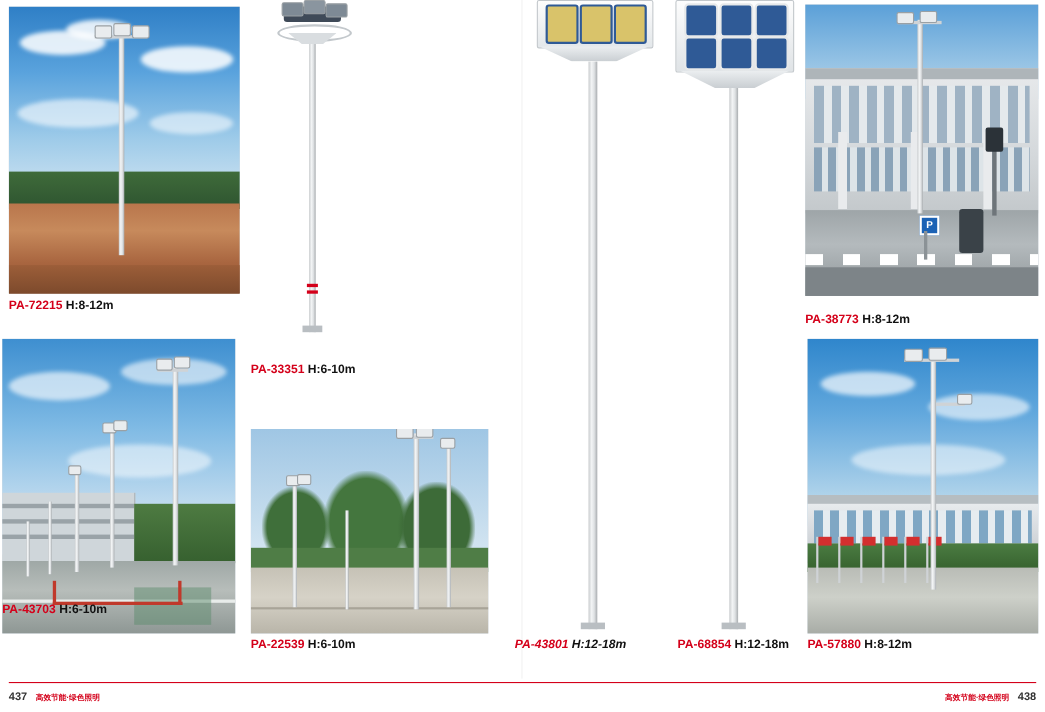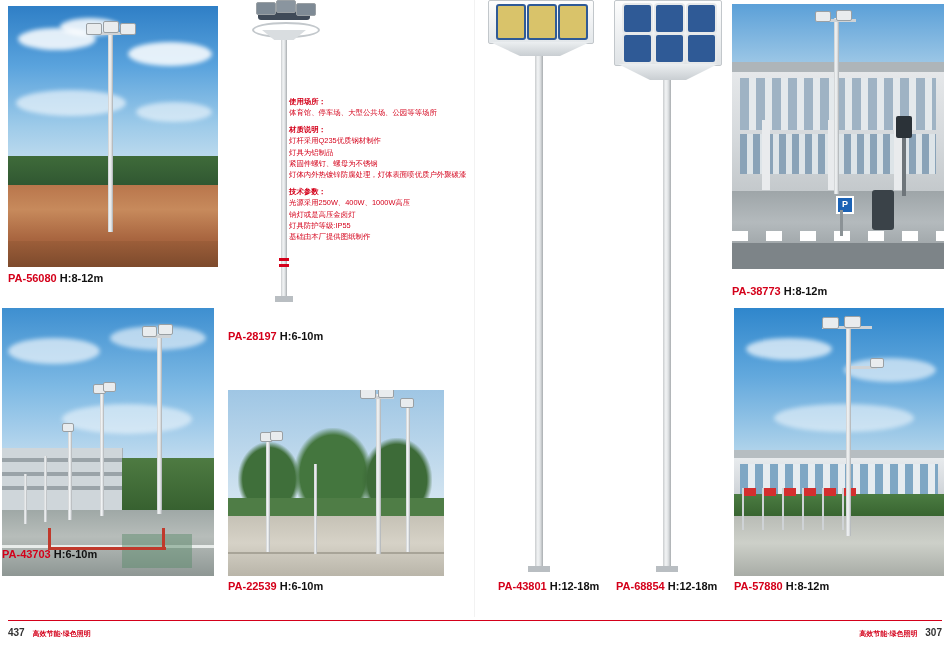--- a/index.html
+++ b/index.html
@@ -140,58 +140,44 @@
     <div class="ground" style="height:82px; background:linear-gradient(180deg,#b9764c 0%, #c78a5c 30%, #a96640 65%, #8e5233 100%);"></div>
     <div style="position:absolute; left:0; right:0; bottom:0; height:26px; background:linear-gradient(180deg,#9c5e39,#7d4a2c);"></div>
 
     <div class="pole" style="left:100px; top:26px; width:5px; height:200px;"></div>
     <div class="arm" style="left:78px; top:26px; width:48px; height:3px;"></div>
     <div class="lamp" style="left:78px; top:17px; width:14px; height:10px;"></div>
     <div class="lamp" style="left:95px; top:15px; width:14px; height:10px;"></div>
     <div class="lamp" style="left:112px; top:17px; width:14px; height:10px;"></div>
   </div>
   <div class="cap" style="left:8px; top:272px;">
-    <span>PA-56080</span>
+    <span>PA-72215</span>
     <span class="h">H:8-12m</span>
   </div>
 
   <div style="position:absolute; left:228px; top:0px; width:120px; height:300px;">
 
     <div style="position:absolute; left:30px; top:6px; width:52px; height:14px; background:#3f4a58; border-radius:3px;"></div>
     <div class="lamp" style="left:28px; top:2px; width:18px; height:11px; background:#7e8a95;"></div>
     <div class="lamp" style="left:48px; top:0px; width:18px; height:11px; background:#8a959f;"></div>
     <div class="lamp" style="left:68px; top:3px; width:18px; height:11px; background:#7e8a95;"></div>
 
     <div style="position:absolute; left:24px; top:22px; width:64px; height:12px; border:2px solid #c3c8cc; border-radius:50%;"></div>
     <div style="position:absolute; left:34px; top:30px; width:44px; height:10px; background:#d9dde0; clip-path:polygon(0 0,100% 0,72% 100%,28% 100%);"></div>
 
     <div class="pole" style="left:53px; top:40px; width:6px; height:262px;"></div>
     <div style="position:absolute; left:51px; top:258px; width:10px; height:3px; background:#d4001a;"></div>
     <div style="position:absolute; left:51px; top:264px; width:10px; height:3px; background:#d4001a;"></div>
     <div style="position:absolute; left:47px; top:296px; width:18px; height:6px; background:#b9bec2;"></div>
   </div>
   <div class="cap" style="left:228px; top:330px;">
-    <span>PA-28197</span>
+    <span>PA-33351</span>
     <span class="h">H:6-10m</span>
   </div>
 
-  <div class="spec">
-    <p class="hd">使用场所：</p>
-    <p>体育馆、停车场、大型公共场、公园等等场所</p>
-    <p class="hd" style="margin-top:5px;">材质说明：</p>
-    <p>灯杆采用Q235优质钢材制作</p>
-    <p>灯具为铝制品</p>
-    <p>紧固件螺钉、螺母为不锈钢</p>
-    <p>灯体内外热镀锌防腐处理，灯体表面喷优质户外聚碳漆</p>
-    <p class="hd" style="margin-top:5px;">技术参数：</p>
-    <p>光源采用250W、400W、1000W高压</p>
-    <p>钠灯或是高压金卤灯</p>
-    <p>灯具防护等级:IP55</p>
-    <p>基础由本厂提供图纸制作</p>
-  </div>
 
   <div class="photo" style="left:2px; top:308px; width:212px; height:268px;">
     <div class="sky-pale" style="height:196px;"></div>
     <div class="cloud" style="left:6px; top:30px; width:92px; height:26px; opacity:.75;"></div>
     <div class="cloud" style="left:108px; top:18px; width:96px; height:24px; opacity:.7;"></div>
     <div class="cloud" style="left:60px; top:96px; width:130px; height:30px; opacity:.6;"></div>
 
     <div style="position:absolute; left:0; top:140px; width:120px; height:62px; background:#cfd6da; border-right:1px solid #aab2b7;"></div>
     <div style="position:absolute; left:0; top:150px; width:120px; height:4px; background:#9aa3a8;"></div>
     <div style="position:absolute; left:0; top:164px; width:120px; height:4px; background:#9aa3a8;"></div>
@@ -258,21 +244,21 @@
 
     <div style="position:absolute; left:10px; top:0px; width:104px; height:42px; background:linear-gradient(180deg,#fdfdfd,#e3e7ea); border:1px solid #c2c7cb; border-radius:2px;"></div>
     <div style="position:absolute; left:18px; top:4px; width:26px; height:32px; background:#d9c36a; border:2px solid #2f5a96; border-radius:3px;"></div>
     <div style="position:absolute; left:49px; top:4px; width:26px; height:32px; background:#d9c36a; border:2px solid #2f5a96; border-radius:3px;"></div>
     <div style="position:absolute; left:80px; top:4px; width:26px; height:32px; background:#d9c36a; border:2px solid #2f5a96; border-radius:3px;"></div>
     <div style="position:absolute; left:12px; top:42px; width:100px; height:14px; background:linear-gradient(180deg,#eceff1,#c9ced2); clip-path:polygon(0 0,100% 0,70% 100%,30% 100%);"></div>
 
     <div class="pole" style="left:57px; top:56px; width:8px; height:516px;"></div>
     <div style="position:absolute; left:50px; top:566px; width:22px; height:6px; background:#b9bec2;"></div>
   </div>
-  <div class="cap" style="left:498px; top:580px;">
+  <div class="cap" style="left:468px; top:580px;font-style:italic;">
     <span>PA-43801</span>
     <span class="h">H:12-18m</span>
   </div>
 
   <div style="position:absolute; left:606px; top:0; width:124px; height:576px;">
     <div style="position:absolute; left:8px; top:0px; width:106px; height:64px; background:linear-gradient(180deg,#fdfdfd,#dfe3e6); border:1px solid #c2c7cb; border-radius:2px;"></div>
     <div style="position:absolute; left:16px; top:3px; width:27px; height:27px; background:#2f5a96; border:2px solid #e7e9ea; border-radius:4px;"></div>
     <div style="position:absolute; left:48px; top:3px; width:27px; height:27px; background:#2f5a96; border:2px solid #e7e9ea; border-radius:4px;"></div>
     <div style="position:absolute; left:80px; top:3px; width:27px; height:27px; background:#2f5a96; border:2px solid #e7e9ea; border-radius:4px;"></div>
     <div style="position:absolute; left:16px; top:33px; width:27px; height:27px; background:#2f5a96; border:2px solid #e7e9ea; border-radius:4px;"></div>
@@ -358,16 +344,16 @@
     <span class="h">H:8-12m</span>
   </div>
 
   <div class="footer-rule"></div>
   <div class="folio-left">
     <span>437</span>
     <span class="folio-tag">高效节能·绿色照明</span>
   </div>
   <div class="folio-right">
     <span class="folio-tag">高效节能·绿色照明</span>
-    <span>307</span>
+    <span>438</span>
   </div>
 
 </div>
 
 </body></html>

